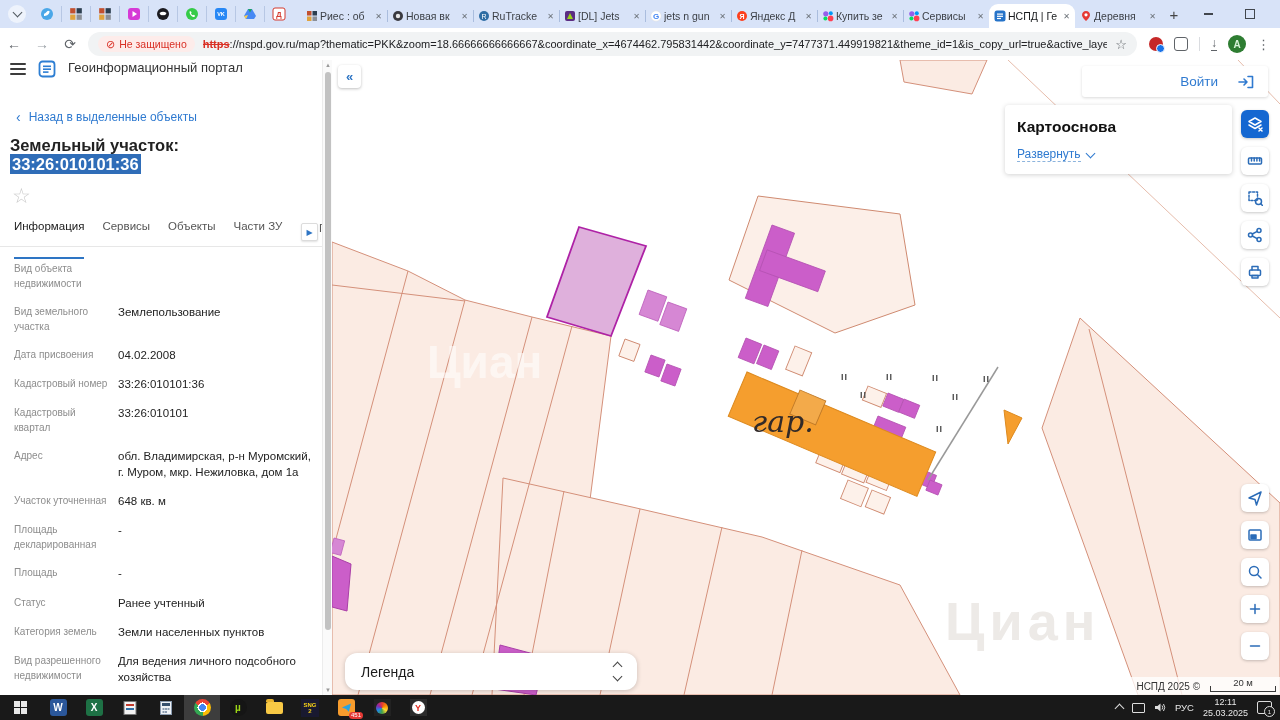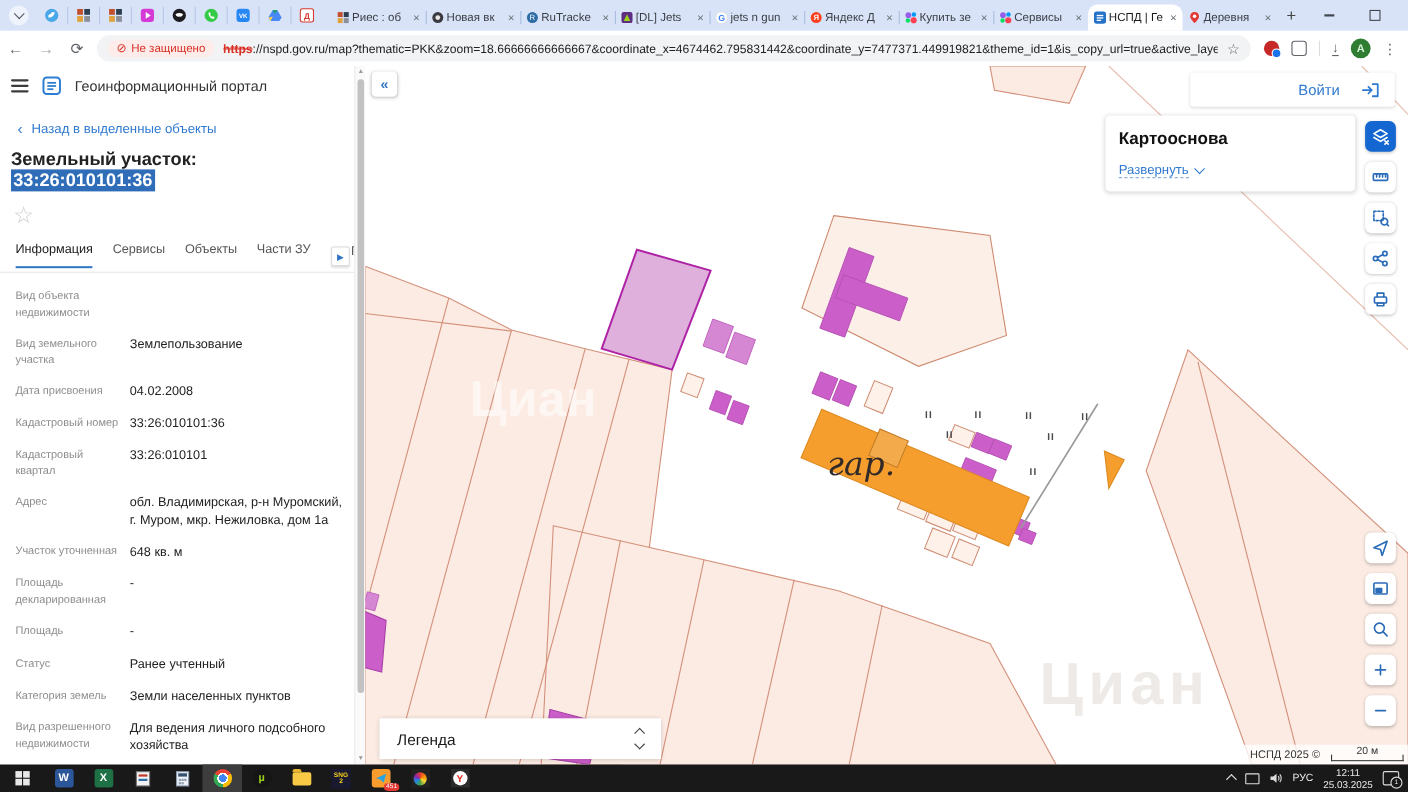--- a/index.html
+++ b/index.html
@@ -38,33 +38,33 @@
   .extgrp{display:flex;align-items:center;gap:11px;margin:0 10px 0 12px;flex:none;}
   .adblock{width:14px;height:14px;border-radius:50%;background:#c62828;position:relative;}
   .adblock::after{content:'';position:absolute;right:-2px;bottom:-2px;width:7px;height:7px;border-radius:50%;background:#1a73e8;border:1px solid #fff;}
   .puzzle{width:12px;height:12px;border:1.5px solid #5f6368;border-radius:3px;}
   .vsep{width:1px;height:14px;background:#dadce0;}
   .dl{font-size:12px;color:#5f6368;border-bottom:1.5px solid #5f6368;line-height:1;padding-bottom:1px;}
   .avatar{width:18px;height:18px;border-radius:50%;background:#2e7d32;color:#d8f3d9;font-size:10px;display:flex;align-items:center;justify-content:center;font-weight:bold;}
   .dots{color:#5f6368;font-size:13px;letter-spacing:0;}
   
   .sidebar{position:absolute;top:60px;left:0;width:322px;bottom:25px;background:#fff;overflow:hidden;}
-  .p-header{height:36px;display:flex;align-items:center;padding:0 10px;gap:12px;}
+  .p-header{height:36px;display:flex;padding:0 10px;gap:12px;}
   .hamb{width:16px;flex:none;}
   .hamb div{height:2px;background:#3c3c3c;margin:3px 0;border-radius:1px;}
   .plogo{flex:none;display:flex;}
   .ptitle{font-size:13px;color:#333;}
   .backlink{margin:14px 0 0 16px;color:#2f7ad0;font-size:12px;display:flex;align-items:center;gap:8px;}
   .backchev{font-size:14px;line-height:1;}
   .objtitle{margin:12px 16px 0 10px;font-size:16.5px;font-weight:bold;color:#222;}
   .objnum{background:#2f6db8;color:#fff;padding:1px 2px;}
   .favstar{margin:10px 0 0 12px;font-size:21px;color:#ccc;width:24px;}
   .stabsrow{margin-top:12px;position:relative;height:26px;border-bottom:1px solid #e7e7e7;}
   .stabs{position:absolute;left:14px;top:0;width:286px;overflow:hidden;white-space:nowrap;display:flex;gap:18px;}
-  .stab{font-size:11.5px;color:#555;padding-bottom:9px;flex:none;}
+  .stab{font-size:11.5px;color:#555;padding-bottom:25px;flex:none;}
   .stab.active{color:#1a1a1a;border-bottom:2.5px solid #2e75c4;}
   .stabarrow{position:absolute;left:301px;top:3px;width:15px;height:16px;background:#fff;border:1px solid #dcdcdc;border-radius:2px;color:#2e75c4;font-size:8px;display:flex;align-items:center;justify-content:center;box-shadow:0 1px 2px rgba(0,0,0,.12);}
   .stabmore{position:absolute;left:319px;top:2px;font-size:11.5px;color:#555;}
   .fields{padding:14px 0 0 14px;}
   .frow{display:flex;margin-bottom:13px;}
   .flabel{width:96px;flex:none;font-size:10px;color:#8d8d8d;line-height:1.5;padding-right:8px;}
   .fvalue{width:198px;font-size:11.5px;color:#222;line-height:1.4;}
   .sscroll{position:absolute;top:60px;left:322px;width:10px;bottom:25px;background:#fafafa;border-left:1px solid #ececec;}
   .sthumb{position:absolute;left:2px;top:12px;width:6px;height:558px;background:#c2c2c2;border-radius:3px;}
   .sarr{position:absolute;left:0;width:10px;text-align:center;font-size:6px;color:#999;}
@@ -80,21 +80,21 @@
   .bmtext{font-size:12px;color:#222;line-height:1.3;}
   .bmexpand{margin:11px 12px 2px;color:#2f7ad0;font-size:12px;display:flex;align-items:center;gap:6px;}
   .bmexpand span{border-bottom:1px dashed #8db4dd;}
   .chevd{width:6px;height:6px;border-right:1.5px solid #2f7ad0;border-bottom:1.5px solid #2f7ad0;transform:rotate(45deg);margin-top:-3px;}
   .tb{position:absolute;left:909px;width:28px;}
   .tb1{top:50px;}.tb2{top:424px;}
   .tbtn{width:28px;height:28px;background:#fff;border-radius:6px;box-shadow:0 1px 3px rgba(0,0,0,.22);margin-bottom:9px;display:flex;align-items:center;justify-content:center;}
   .tbtn.active{background:#1467d1;}
   .tbtn svg{width:16px;height:16px;stroke:#2b6cb8;fill:none;stroke-width:1.5;stroke-linecap:round;stroke-linejoin:round;}
   .tbtn.active svg{stroke:#fff;}
-  .legendbar{position:absolute;left:13px;top:593px;width:256px;height:37px;background:#fff;border-radius:0;box-shadow:0 1px 5px rgba(0,0,0,.2);display:flex;align-items:center;padding:0 16px;box-sizing:border-box;}
+  .legendbar{position:absolute;left:13px;top:593px;width:292px;height:37px;background:#fff;border-radius:12px;box-shadow:0 1px 5px rgba(0,0,0,.2);display:flex;align-items:center;padding:0 16px;box-sizing:border-box;}
   .legendtxt{font-size:14px;color:#1b1b1b;flex:1;}
   .legchevs{display:flex;flex-direction:column;gap:3px;}
   .chu{width:6px;height:6px;border-left:1.5px solid #444;border-top:1.5px solid #444;transform:rotate(45deg);}
   .chd{width:6px;height:6px;border-right:1.5px solid #444;border-bottom:1.5px solid #444;transform:rotate(45deg);}
   .scalebar{position:absolute;right:0;top:617px;background:rgba(255,255,255,.78);display:flex;align-items:flex-end;gap:10px;padding:2px 4px 3px 8px;}
   .attrib{font-size:10px;color:#333;margin-left:16px;}
   .scale{position:relative;width:66px;height:13px;}
   .scaleline{position:absolute;bottom:0;left:0;right:0;height:5px;border-left:1.5px solid #3a3a3a;border-right:1.5px solid #3a3a3a;border-bottom:1.5px solid #3a3a3a;}
   .scalelabel{position:absolute;top:-2px;left:0;right:0;text-align:center;font-size:9.5px;color:#333;}
   

